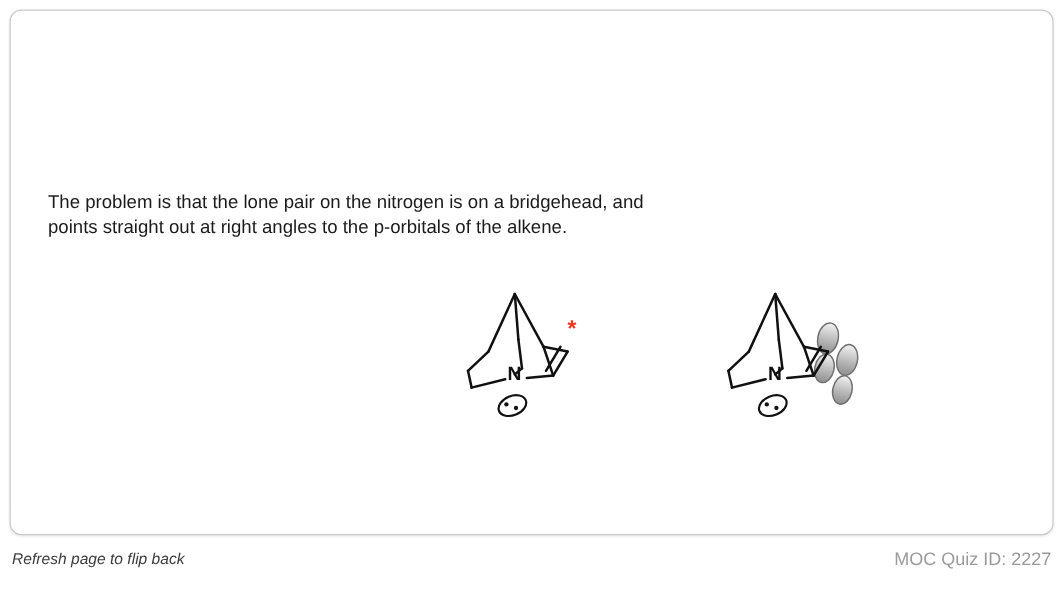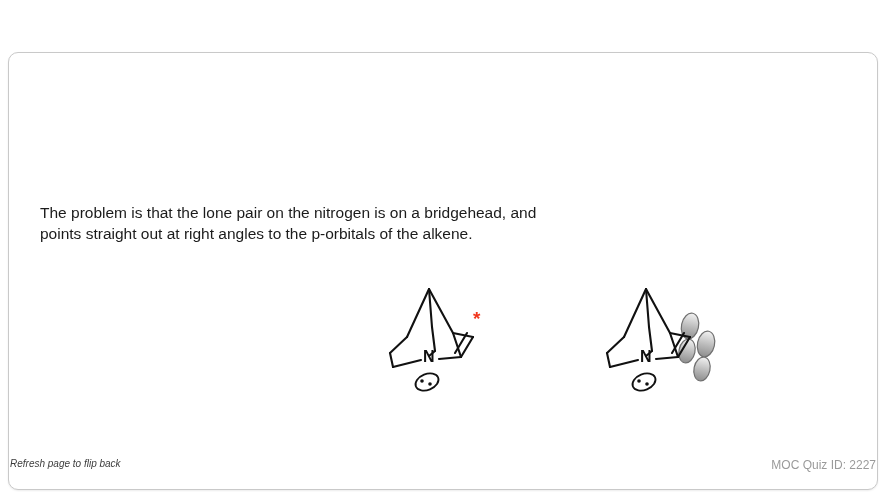--- a/index.html
+++ b/index.html
@@ -24,46 +24,45 @@
     left: 8px;
     top: 8px;
     width: 870px;
     height: 438px;
     background: #ffffff;
     border: 1px solid #c9c9c9;
     border-radius: 10px;
     box-sizing: border-box;
     box-shadow: 0 1px 2px rgba(0,0,0,0.08);
     overflow: hidden;
-    margin-top: 44px;
   }
   .body-text {
     position: absolute;
     color: #1b1b1b;
     font-size: 15.5px;
     line-height: 1.33;
     white-space: pre-line;
   }
   #para-1 { left: 31px; top: 150px; width: 700px; }
   #para-2 { left: 36px; top: 221px; width: 400px; }
   #para-3 { left: 31px; top: 289px; width: 340px; }
 
   #footer-left {
     position: absolute;
     left: 10px;
     top: 458px;
-    font-size: 10px;
+    font-size: 13px;
     font-style: italic;
     color: #3c3c3c;
   }
   #footer-right {
     position: absolute;
     right: 10px;
     top: 458px;
-    font-size: 12px;
+    font-size: 15px;
     color: #9a9a9a;
     text-align: left;
   }
 
   
   .structure {
     position: absolute;
   }
   #struct-left { left: 368px; top: 228px; width: 140px; height: 125px; }
   #struct-right { left: 585px; top: 228px; width: 150px; height: 125px; }

